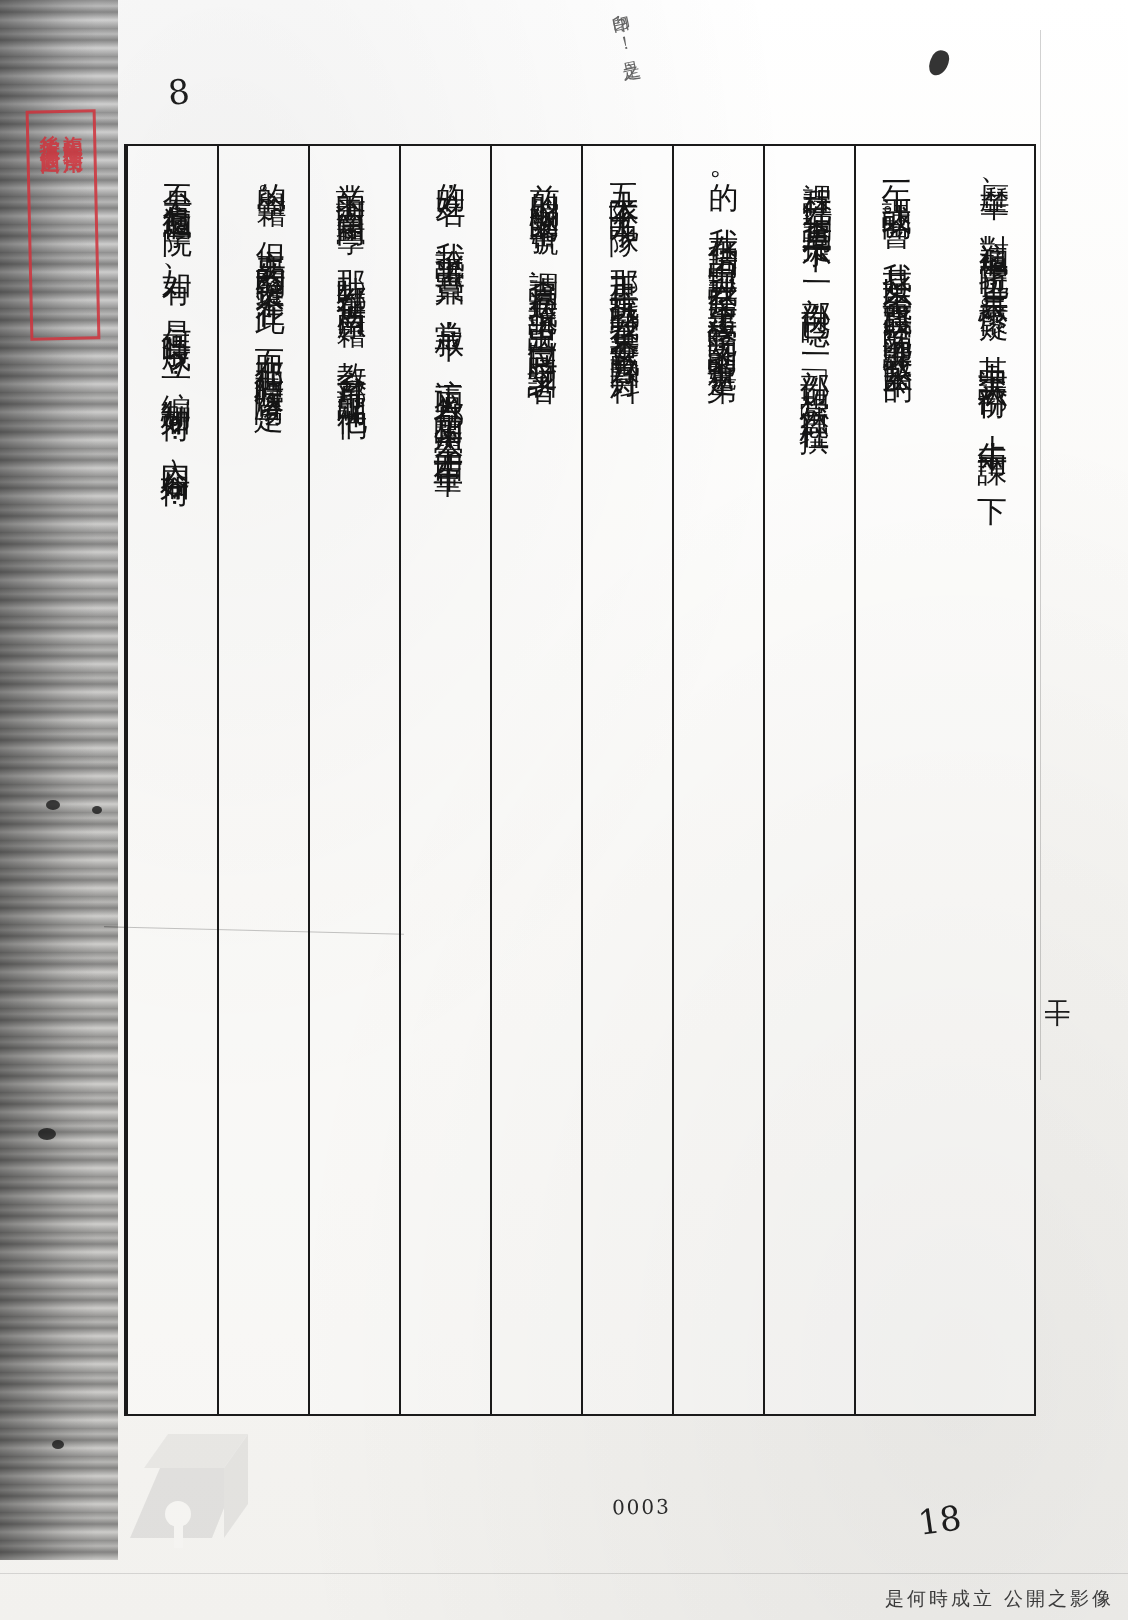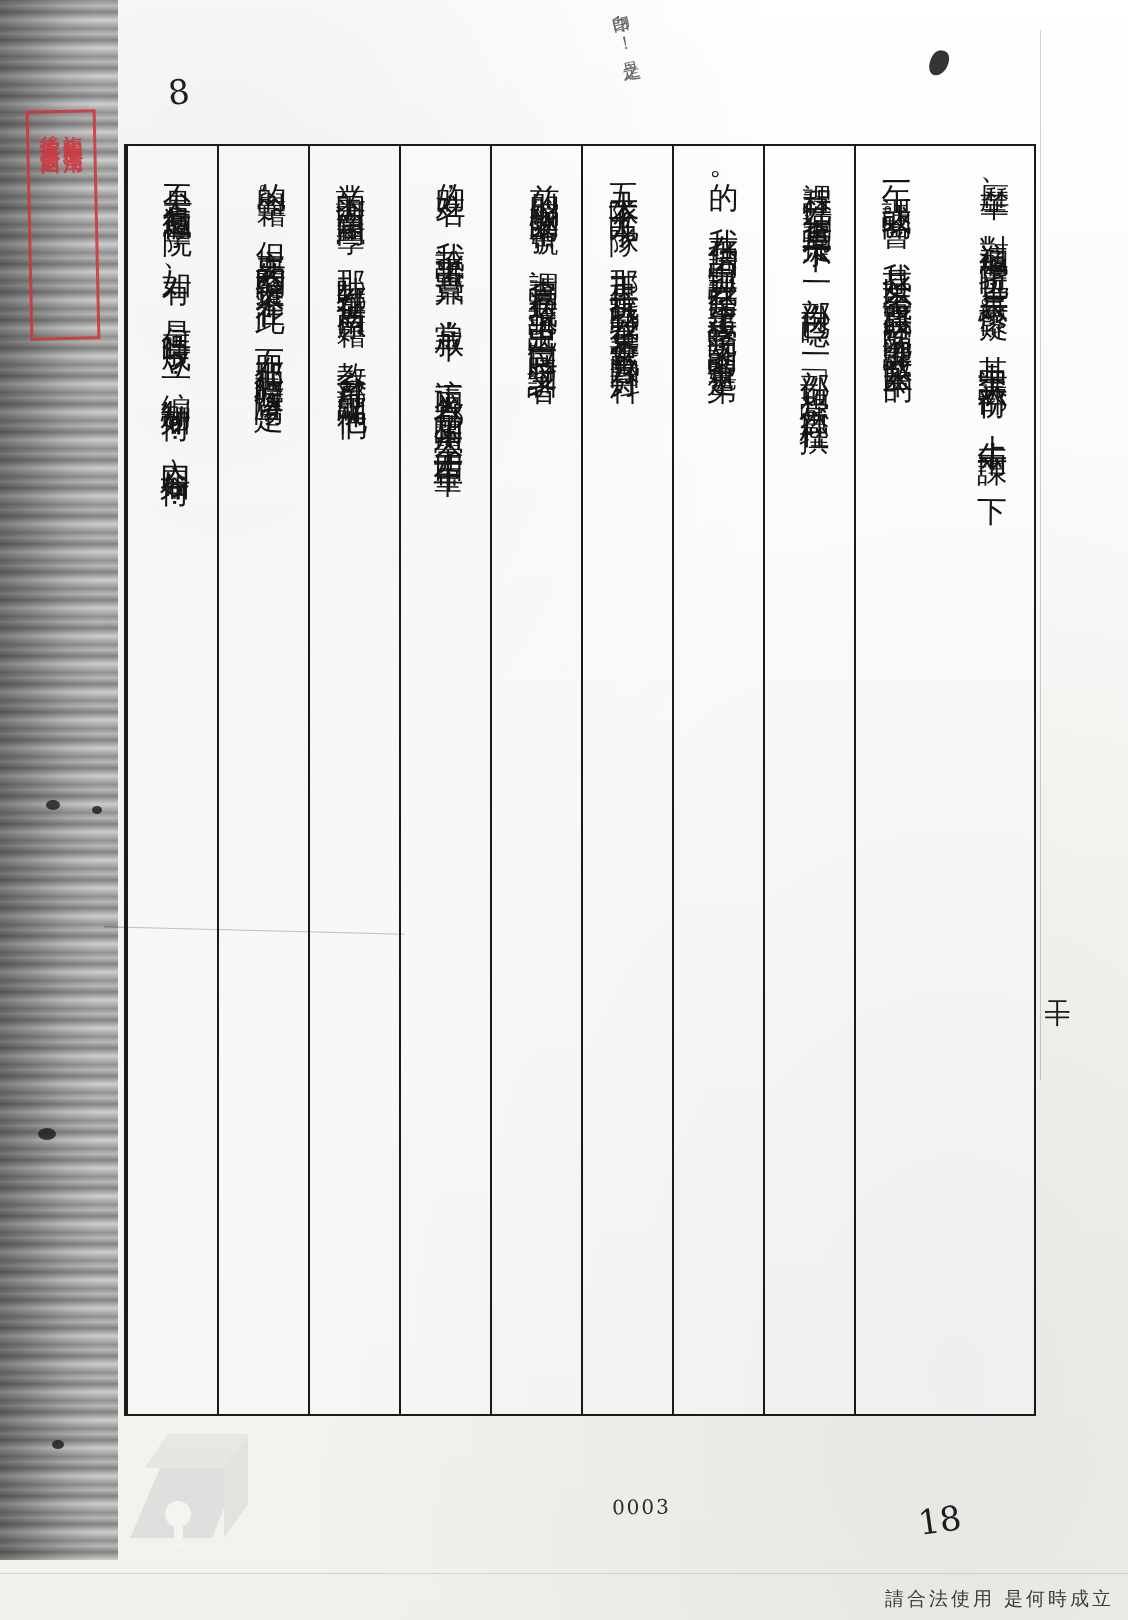--- a/index.html
+++ b/index.html
@@ -278,14 +278,14 @@
 
   <svg id="watermark" viewBox="0 0 150 140">
     <path d="M10 120 L40 50 L120 50 L92 120 Z" fill="#8d8d8d"></path>
     <path d="M24 50 L48 16 L128 16 L104 50 Z" fill="#b3b3b3"></path>
     <path d="M104 50 L128 16 L128 86 L104 120 Z" fill="#9d9d9d"></path>
     <circle cx="58" cy="96" r="13" fill="#ffffff"></circle>
     <rect x="54" y="96" width="9" height="34" fill="#ffffff"></rect>
   </svg>
 
   <div id="footer-rule"></div>
-  <div id="footer-rights">請合法使用 是何時成立</div>
+  <div id="footer-rights">是何時成立 公開之影像</div>
 </div>
 
 </body></html>

